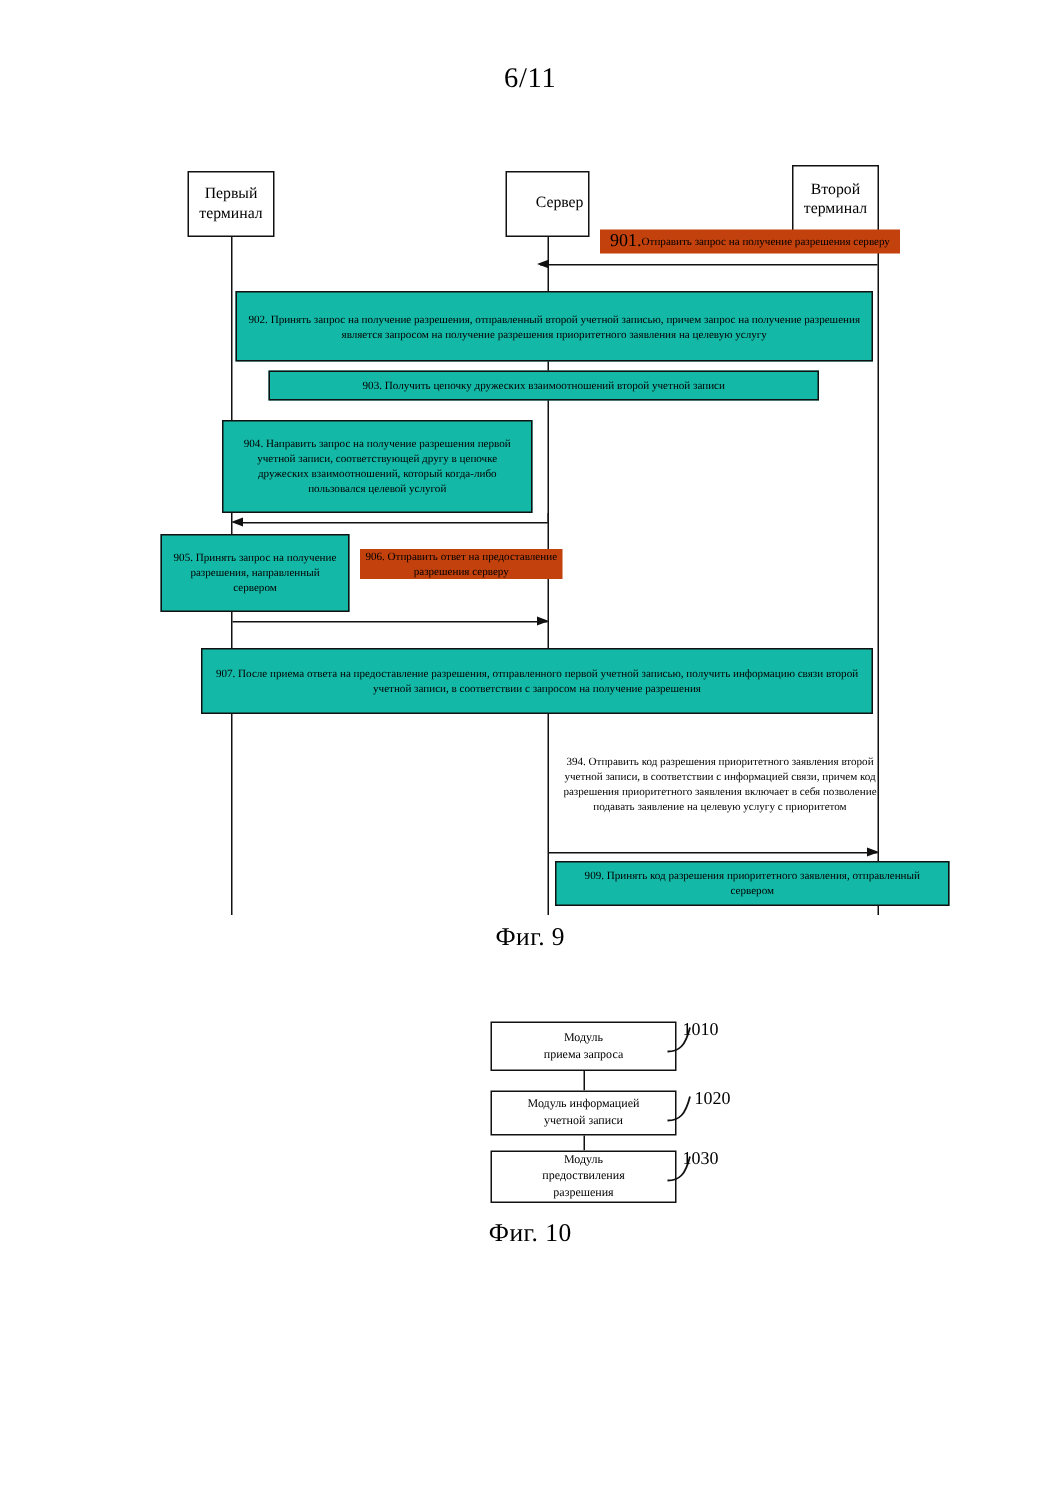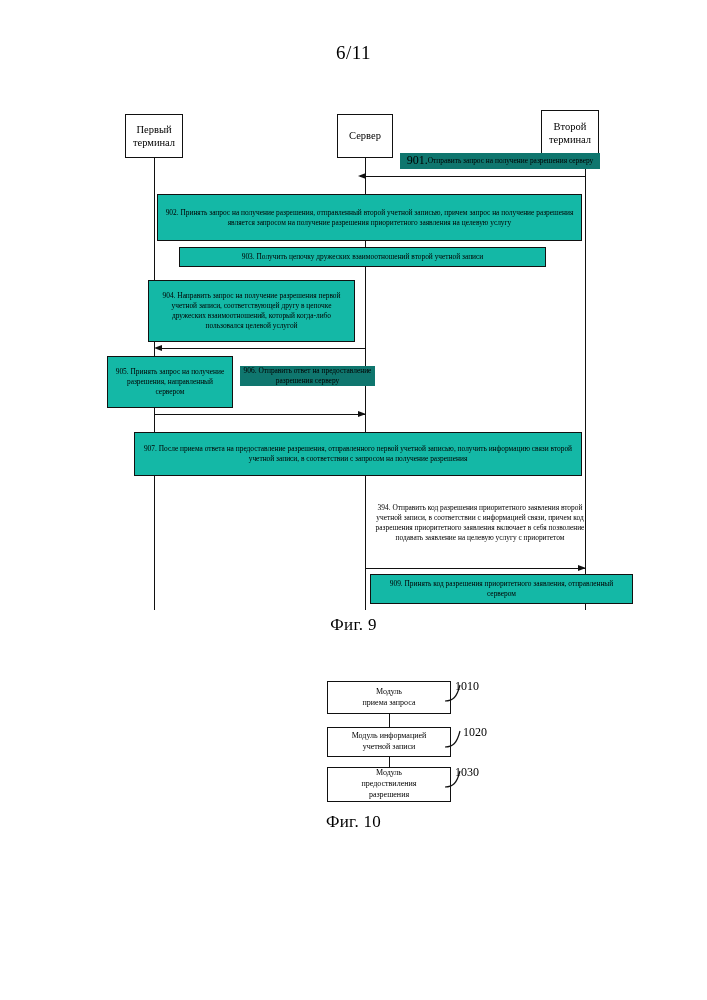--- a/index.html
+++ b/index.html
@@ -33,21 +33,21 @@
     position:absolute;border:1.3px solid #111;background:#14b8a6;
     box-sizing:border-box;
     display:flex;align-items:center;justify-content:center;
     text-align:center;font-size:7.4px;line-height:1.33;
     padding:3px 5px;
   }
   .stepbox.noborder{border:none;background:transparent;}
 
   .freetext{
     position:absolute;text-align:center;font-size:7.4px;line-height:1.33;
-    background:#0f766e;
+    background:#c2410c;
   }
 
   
   .arrow-l,.arrow-r{position:absolute;width:0;height:0;}
   .arrow-l{border-top:3.6px solid transparent;border-bottom:3.6px solid transparent;border-right:8px solid #111;}
   .arrow-r{border-top:3.6px solid transparent;border-bottom:3.6px solid transparent;border-left:8px solid #111;}
 
   .caption{
     position:absolute;width:707px;left:0;text-align:center;
     font-size:17px;letter-spacing:.3px;
@@ -73,25 +73,25 @@
 
   <div>
 
     <div class="actor" style="left:125px;top:114px;width:58px;height:44px;">
       <div>
         <div>Первый</div>
         <div>терминал</div>
       </div>
     </div>
 
-    <div class="actor" style="left:337px;top:114px;width:56px;height:44px;">
+    <div class="actor" style="left:337px;top:114px;width:56px;height:44px;justify-content:flex-end;">
       <div>Сервер</div>
     </div>
 
-    <div class="actor" style="left:541px;top:110px;width:58px;height:46px;">
+    <div class="actor" style="left:528px;top:110px;width:58px;height:46px;">
       <div>
         <div>Второй</div>
         <div>терминал</div>
       </div>
     </div>
 
     <div class="lifeline" style="left:154px;top:158px;height:452px;"></div>
     <div class="lifeline" style="left:365px;top:158px;height:452px;"></div>
     <div class="lifeline" style="left:585px;top:156px;height:454px;"></div>
 

